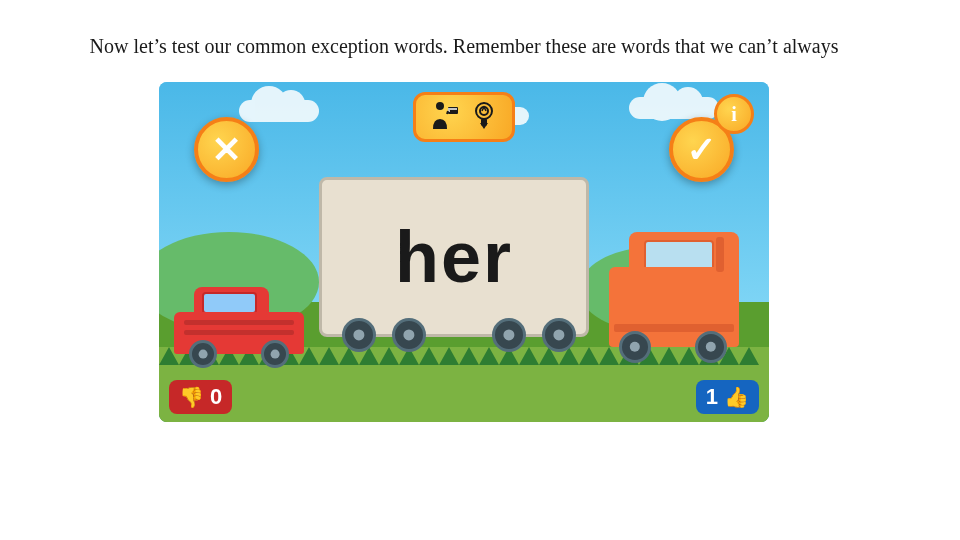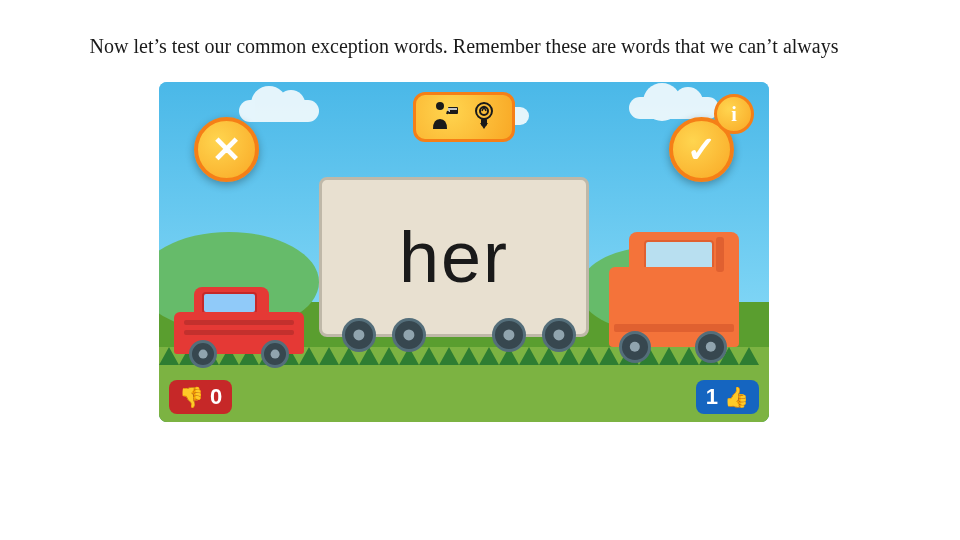--- a/index.html
+++ b/index.html
@@ -79,21 +79,21 @@
       border-radius: 8px;
       border: 3px solid #bfb8a8;
       display: flex;
       align-items: center;
       justify-content: center;
     }
 
     .trailer-word {
       font-family: Arial, sans-serif;
       font-size: 72px;
-      font-weight: 400;
+      font-weight: 700;
       color: #1a1a1a;
       letter-spacing: 2px;
     }
 
     
     .truck-cab {
       position: absolute;
       top: 155px;
       right: 30px;
       width: 130px;

